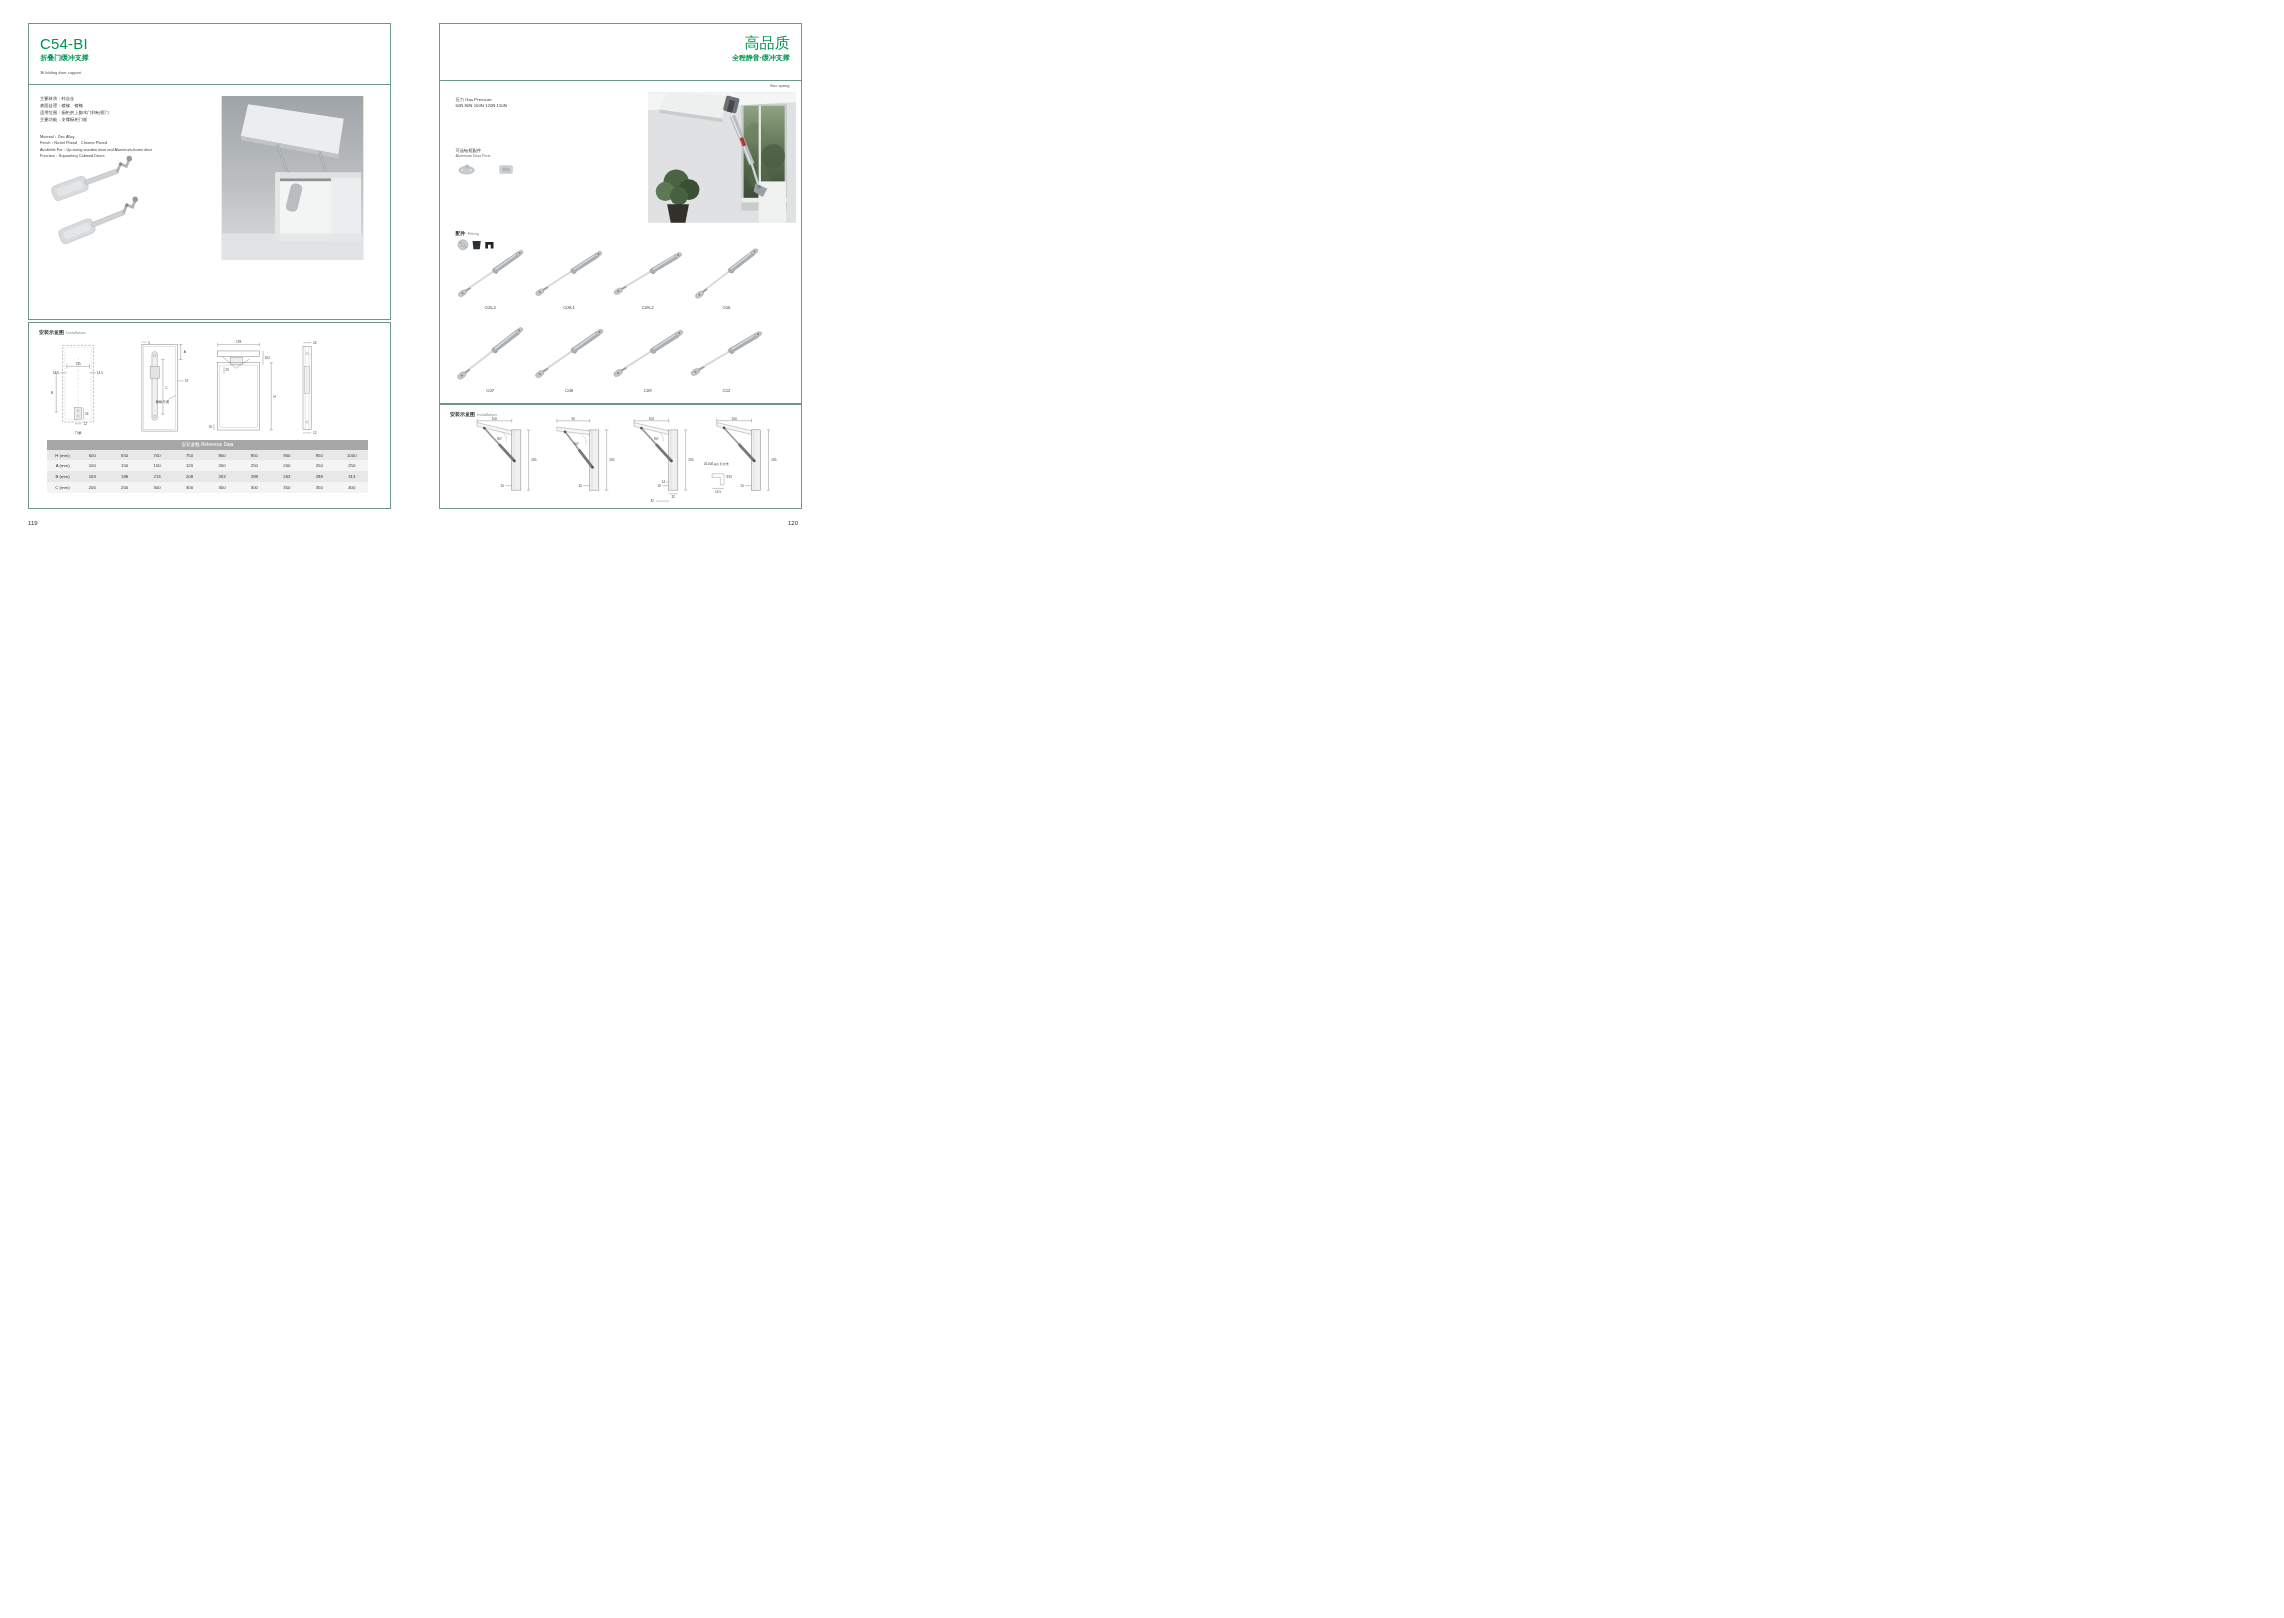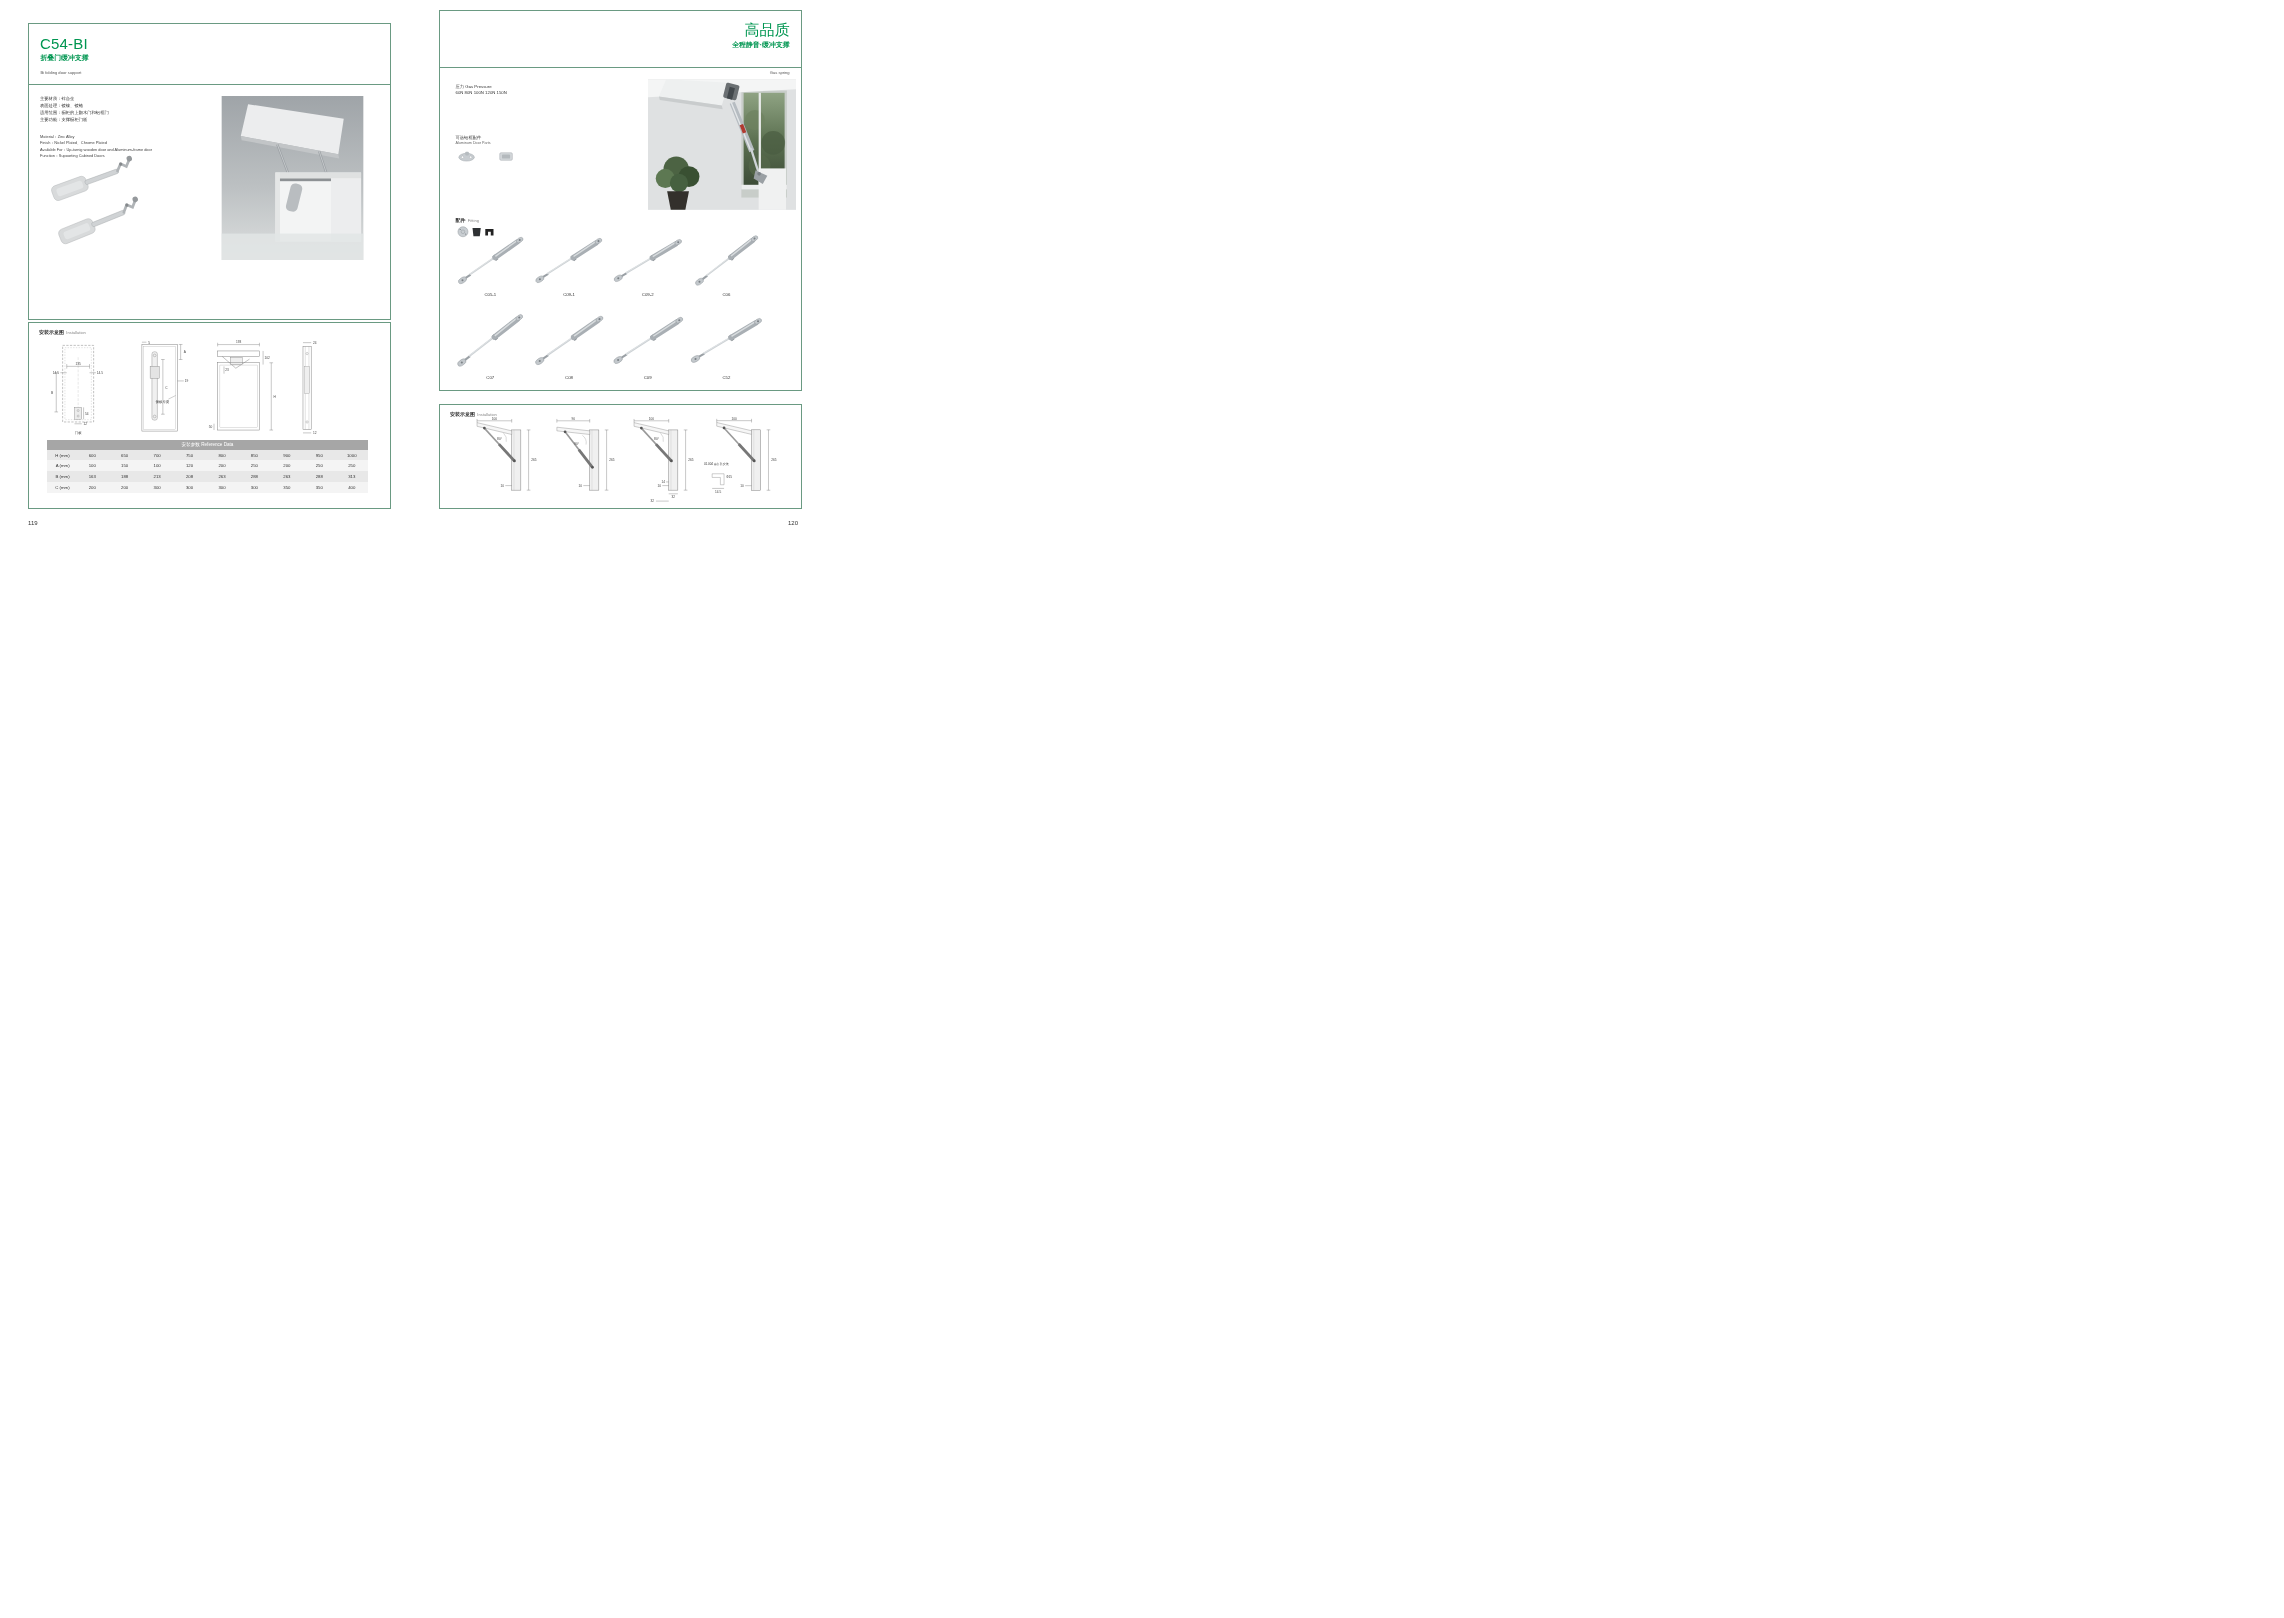--- a/index.html
+++ b/index.html
@@ -5,21 +5,21 @@
   html,body{margin:0;padding:0;}
   body{
     width:827px;height:539px;position:relative;overflow:hidden;
     background:#ffffff;color:#333;
     font-family:"Liberation Sans","DejaVu Sans",sans-serif;
   }
   svg{font-family:"Liberation Sans","DejaVu Sans",sans-serif;}
   .panel{position:absolute;border:0.5px solid #6a9a82;background:#fff;}
   #left-top{left:28px;top:23px;width:361px;height:295px;}
   #left-bottom{left:28px;top:322px;width:361px;height:185px;}
-  #right-top{left:439px;top:10px;width:361px;height:379px;}
+  #right-top{left:439px;top:23px;width:361px;height:379px;}
   #right-bottom{left:439px;top:404px;width:361px;height:103px;}
   .divider{position:absolute;left:0;right:0;height:0.5px;background:#6a9a82;}
   #left-top .divider{top:60px;}
   #right-top .divider{top:56px;}
 
   .big-title{position:absolute;font-size:15px;font-weight:normal;color:#009651;line-height:1;letter-spacing:0.2px;}
   .sub-cn{position:absolute;font-size:6.9px;font-weight:bold;color:#009651;}
   .sub-en{position:absolute;font-size:4.1px;color:#555;}
   #left-top .big-title{left:11px;top:12px;}
   #left-top .sub-cn{left:11.4px;top:29px;}

